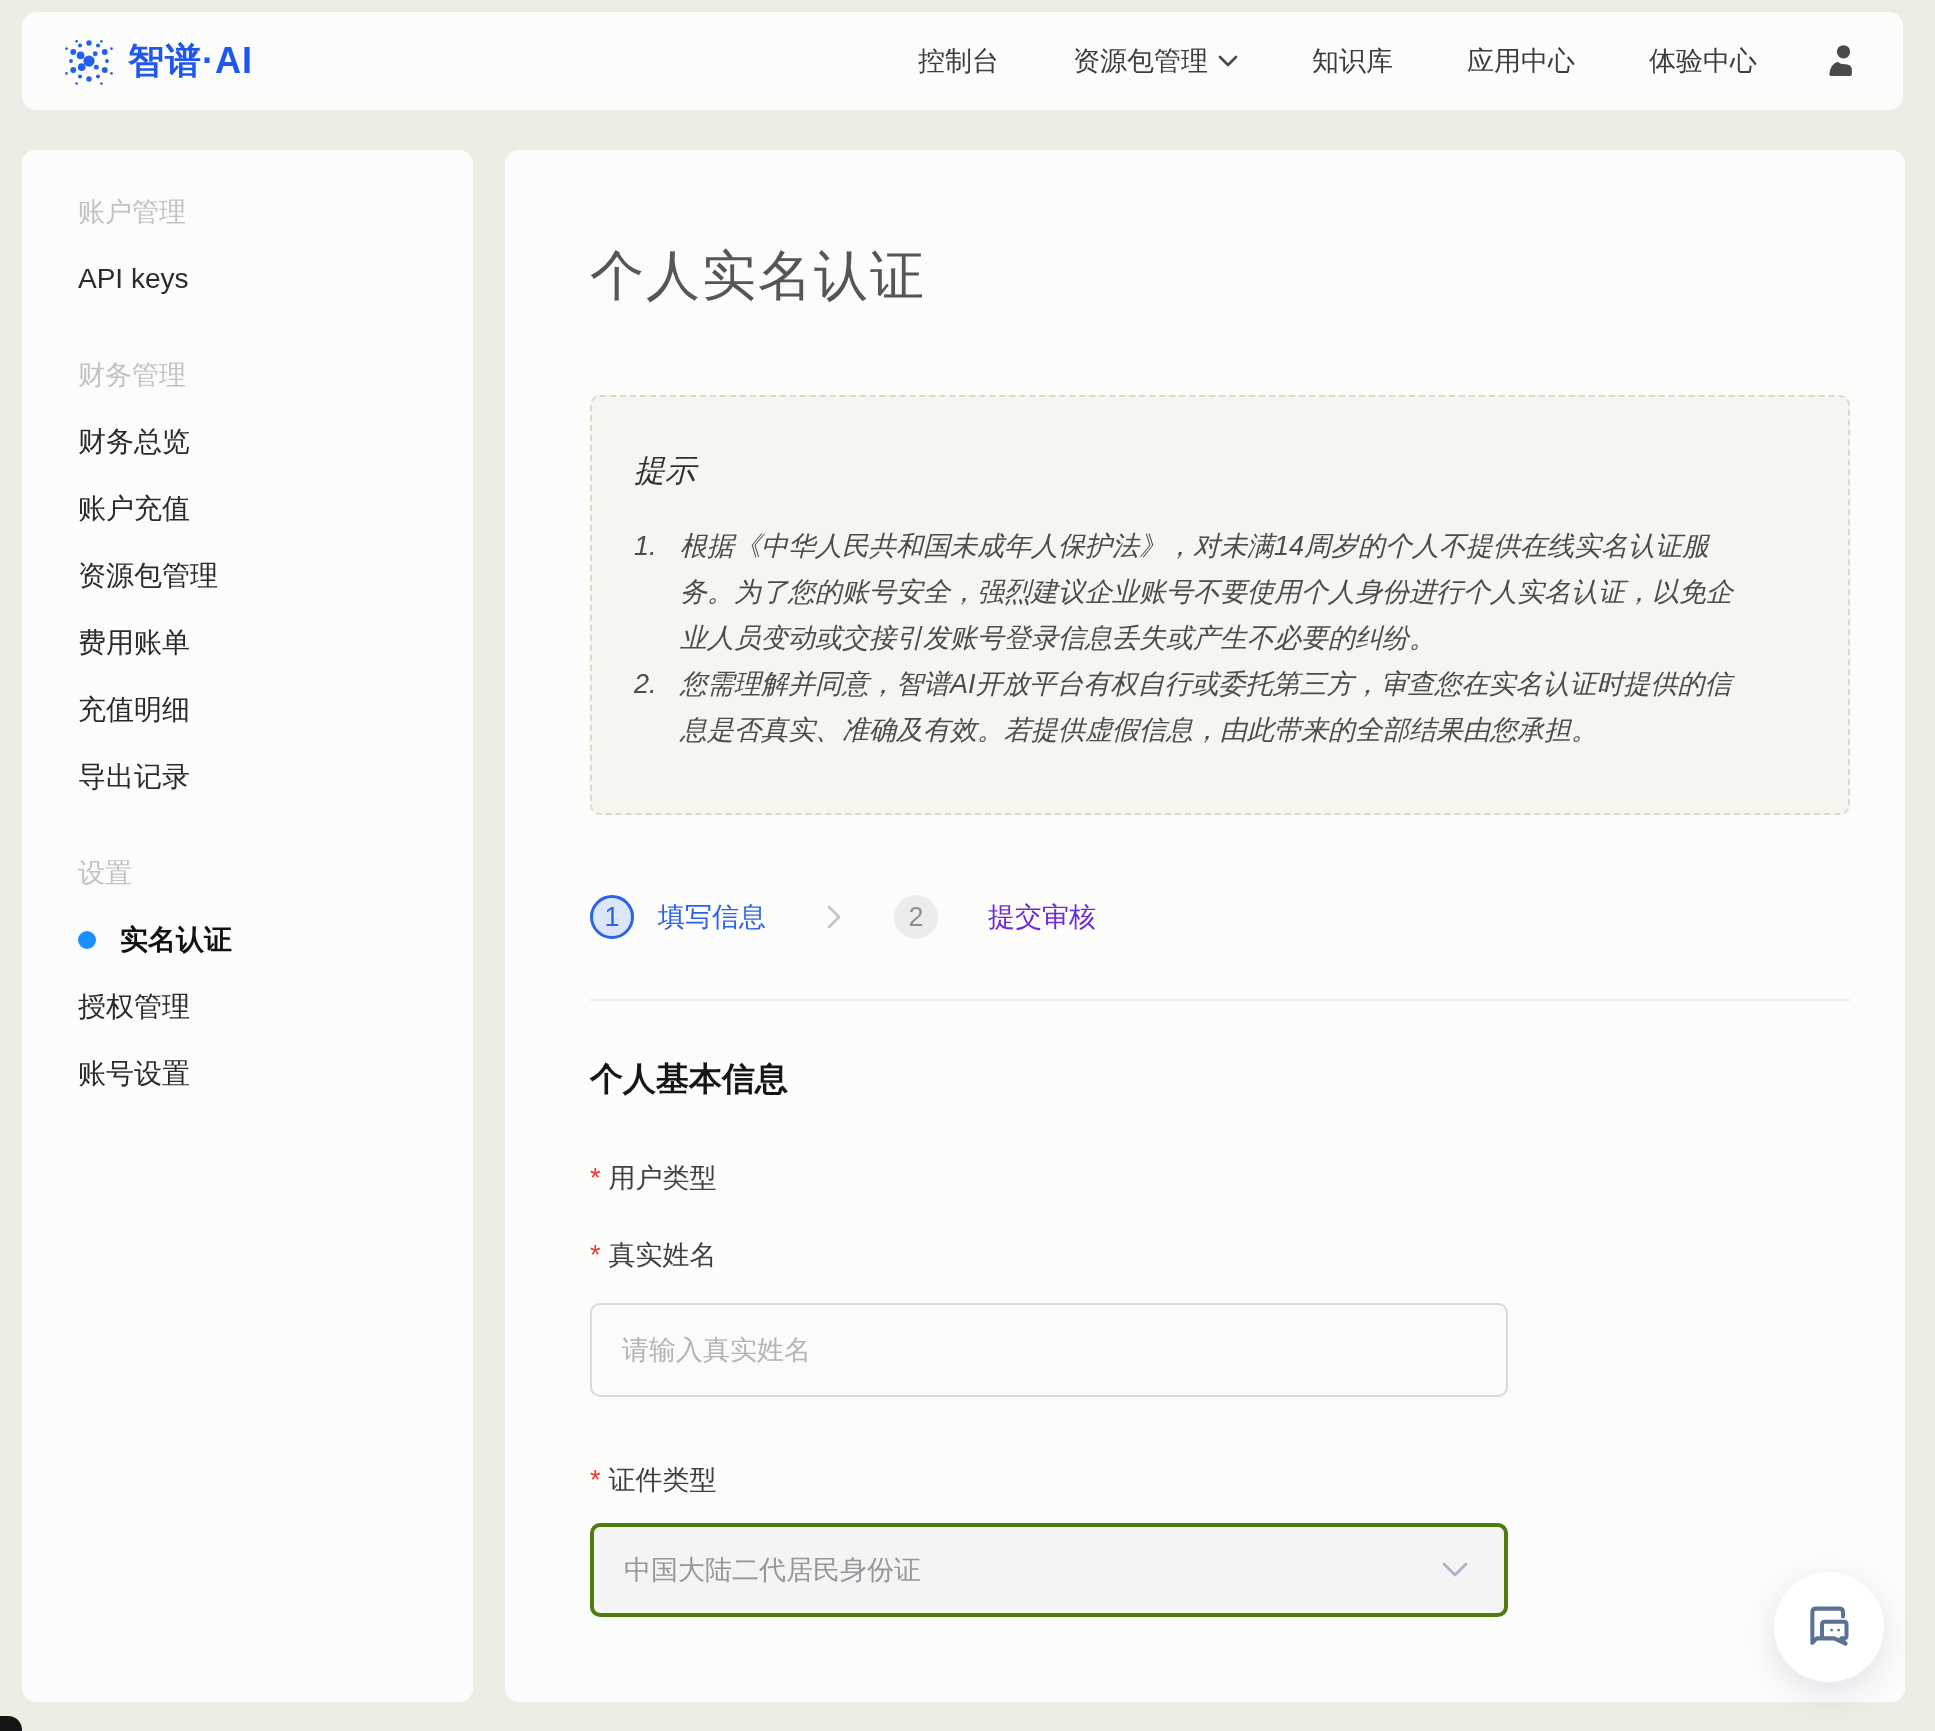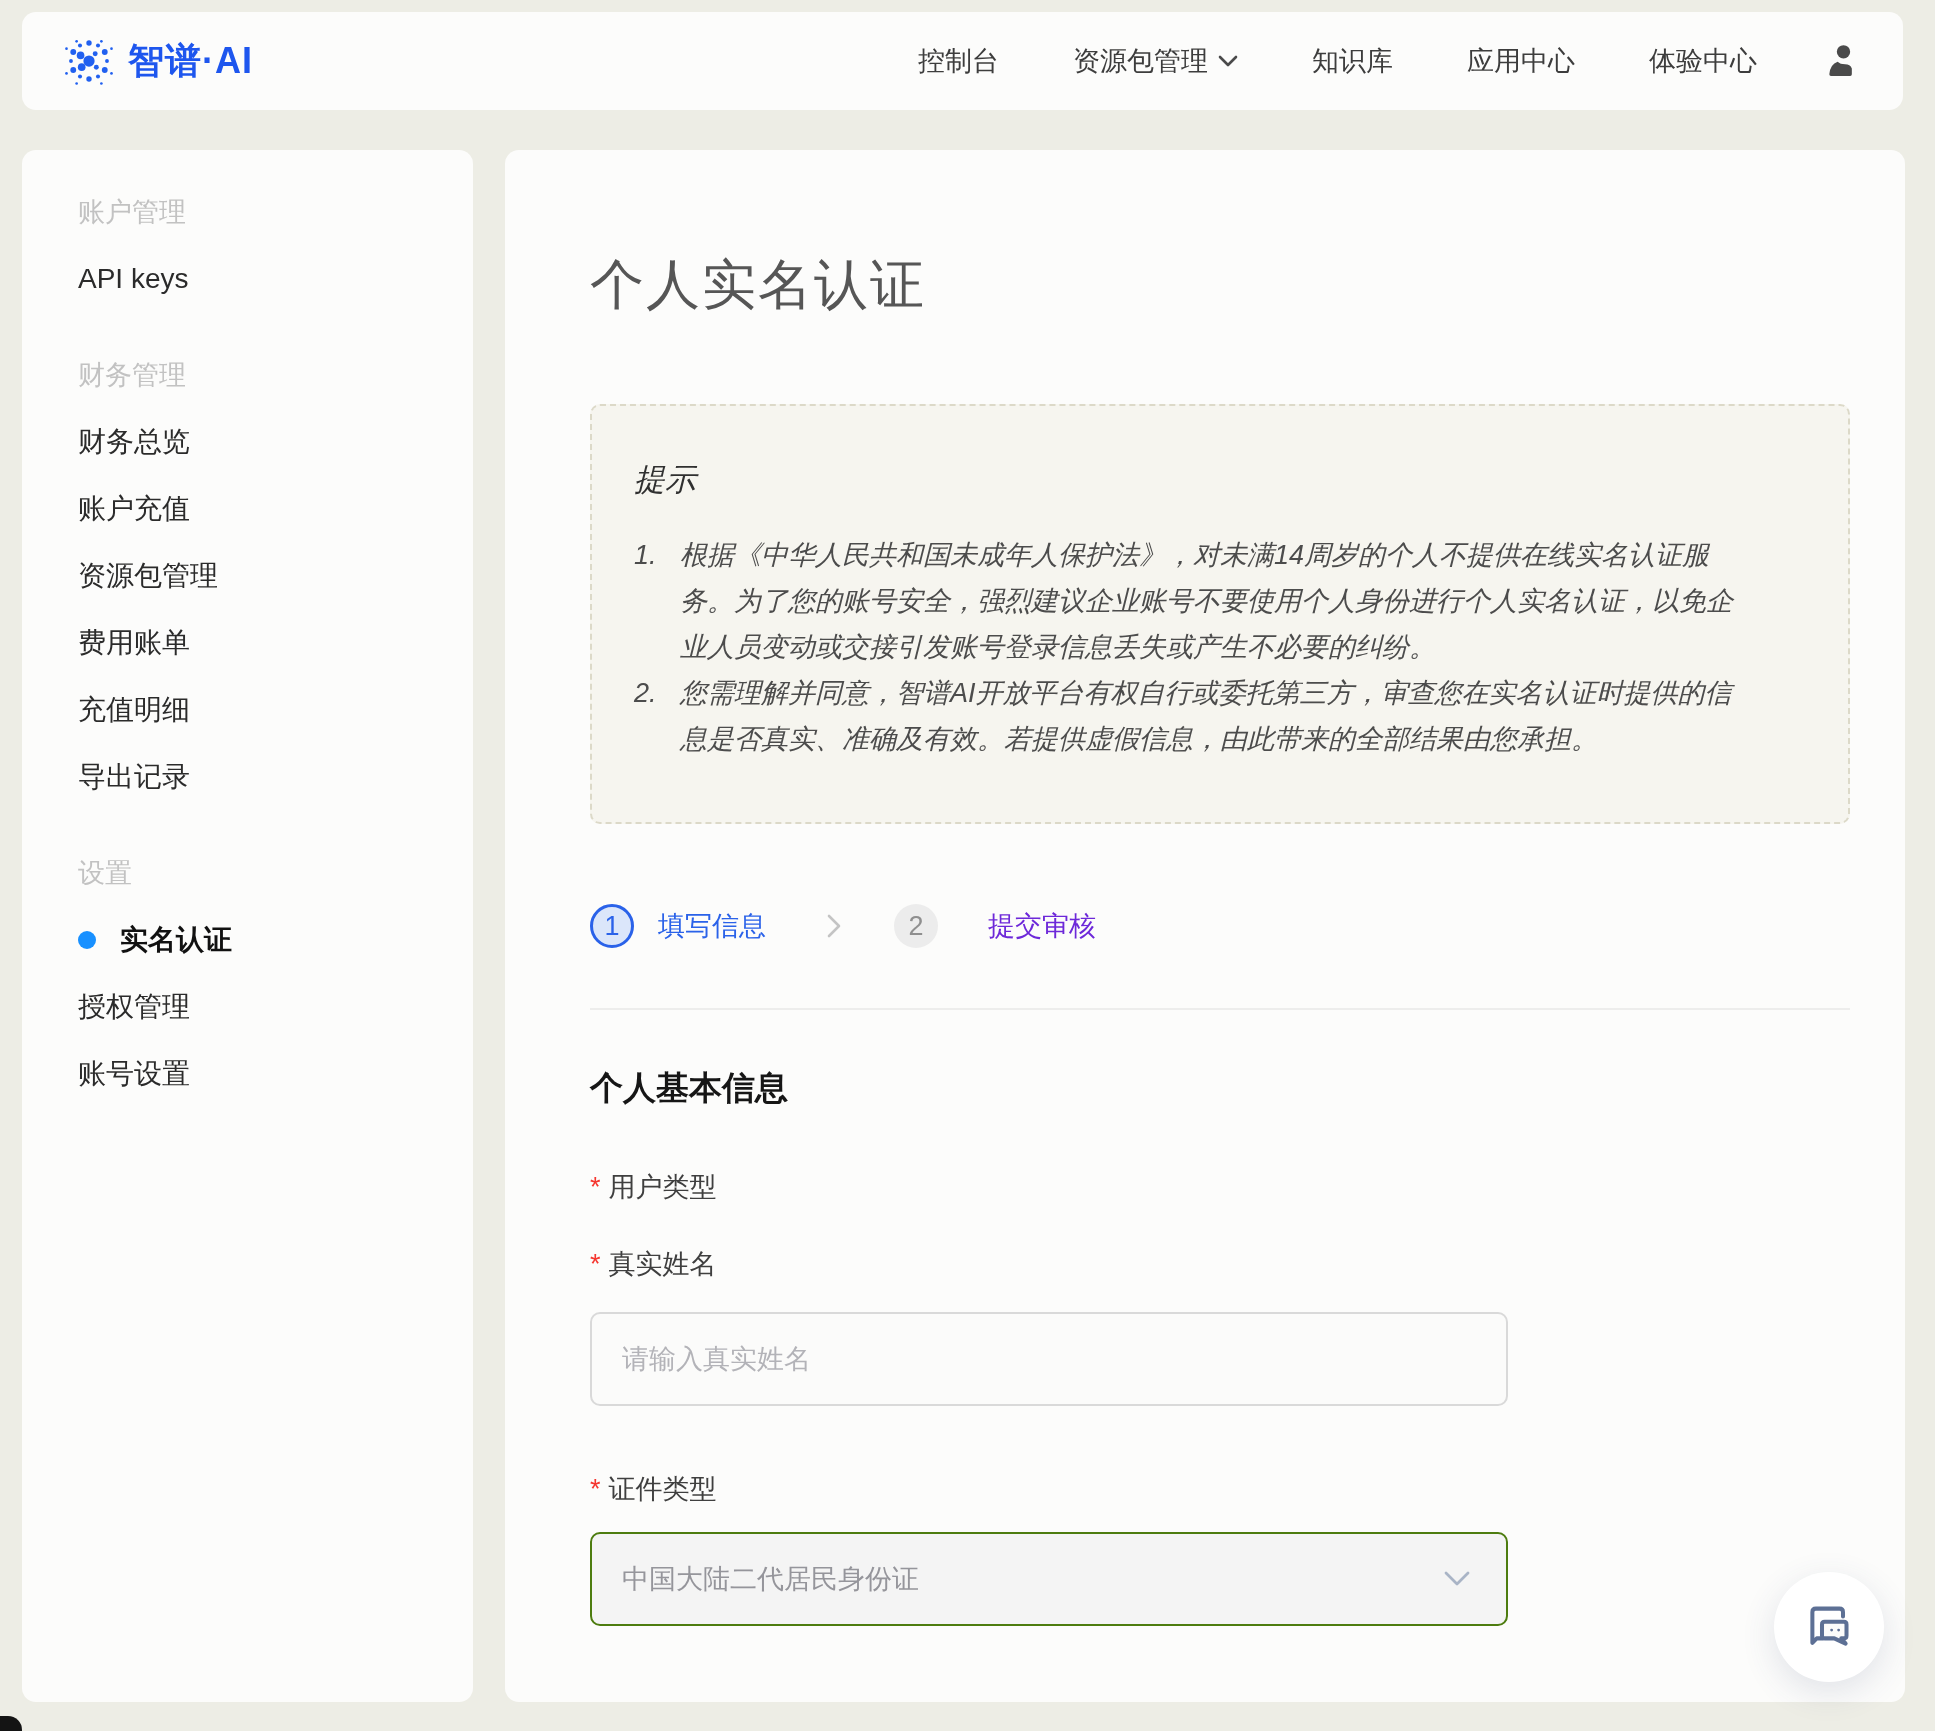--- a/index.html
+++ b/index.html
@@ -19,21 +19,21 @@
   .sidebar{position:absolute;left:22px;top:150px;width:451px;height:1552px;background:#fcfcfb;
            border-radius:14px;box-sizing:border-box;padding:47px 30px 6px 56px;}
   .side-header{font-size:27px;color:#c2c2c2;line-height:30px;margin-top:66px;}
   .side-header.first{margin-top:0;}
   .side-item{font-size:28px;color:#2b2b2b;line-height:30px;margin-top:37px;cursor:pointer;display:flex;align-items:center;}
   .side-item.active{font-weight:700;color:#111;}
   .active-dot{width:18px;height:18px;border-radius:50%;background:#1890ff;margin-right:24px;flex:0 0 auto;}
 
   
   .main{position:absolute;left:505px;top:150px;width:1400px;height:1552px;background:#fcfcfb;
-        border-radius:14px;box-sizing:border-box;padding:9px 55px 0 85px;overflow:hidden;}
+        border-radius:14px;box-sizing:border-box;padding:0 55px 0 85px;overflow:hidden;}
   .page-title{margin-top:95px;font-size:54px;line-height:60px;color:#565656;letter-spacing:2px;}
 
   .tip-box{margin-top:90px;background:#f6f5ef;border:2px dashed #dcd9c8;border-radius:10px;
            box-sizing:border-box;padding:56px 100px 60px 42px;font-style:italic;}
   .tip-title{font-size:31px;line-height:36px;color:#303030;}
   .tip-list{margin:34px 0 0 0;padding:0;list-style:none;}
   .tip-item{display:flex;font-size:27px;line-height:46px;color:#4c4c4c;}
   .tip-num{flex:0 0 46px;text-align:left;}
   .tip-text{flex:1;}
 
@@ -65,21 +65,21 @@
   .radio.off{background:#fff;border:2px solid #dcdce0;}
   .radio-label{font-size:28px;color:#2b2b2b;margin-left:22px;white-space:nowrap;}
 
   .lbl-name{margin-top:43px;}
   .text-input{margin-top:31px;width:918px;height:94px;box-sizing:border-box;border:2px solid #d9d9d9;
               border-radius:10px;background:#fbfbfa;font-size:27px;color:#333;padding:0 30px;outline:none;
               font-family:"Liberation Sans","DejaVu Sans",sans-serif;display:block;}
   .text-input::placeholder{color:#b3b3b8;}
 
   .lbl-idtype{margin-top:66px;}
-  .select{margin-top:26px;width:918px;height:94px;box-sizing:border-box;border:2px solid #4d7c0f;border-radius:10px;
+  .select{margin-top:26px;width:918px;height:94px;box-sizing:border-box;border:4px solid #4d7c0f;border-radius:10px;
           background:#f4f4f4;display:flex;align-items:center;padding:0 36px 0 30px;cursor:pointer;}
   .select-value{font-size:27px;color:#95959b;flex:1;}
 
   
   .chat-fab{position:absolute;left:1774px;top:1572px;width:110px;height:110px;border-radius:50%;background:#ffffff;
             box-shadow:0 10px 34px rgba(60,70,110,0.14);display:flex;align-items:center;justify-content:center;cursor:pointer;}
 
   .corner-artifact{position:absolute;left:0;bottom:0;width:22px;height:15px;background:#141414;border-top-right-radius:14px;}
 </style>
 </head>

